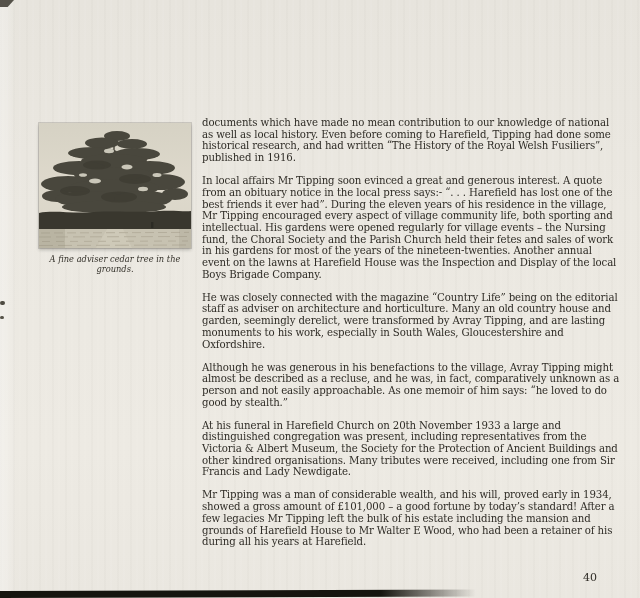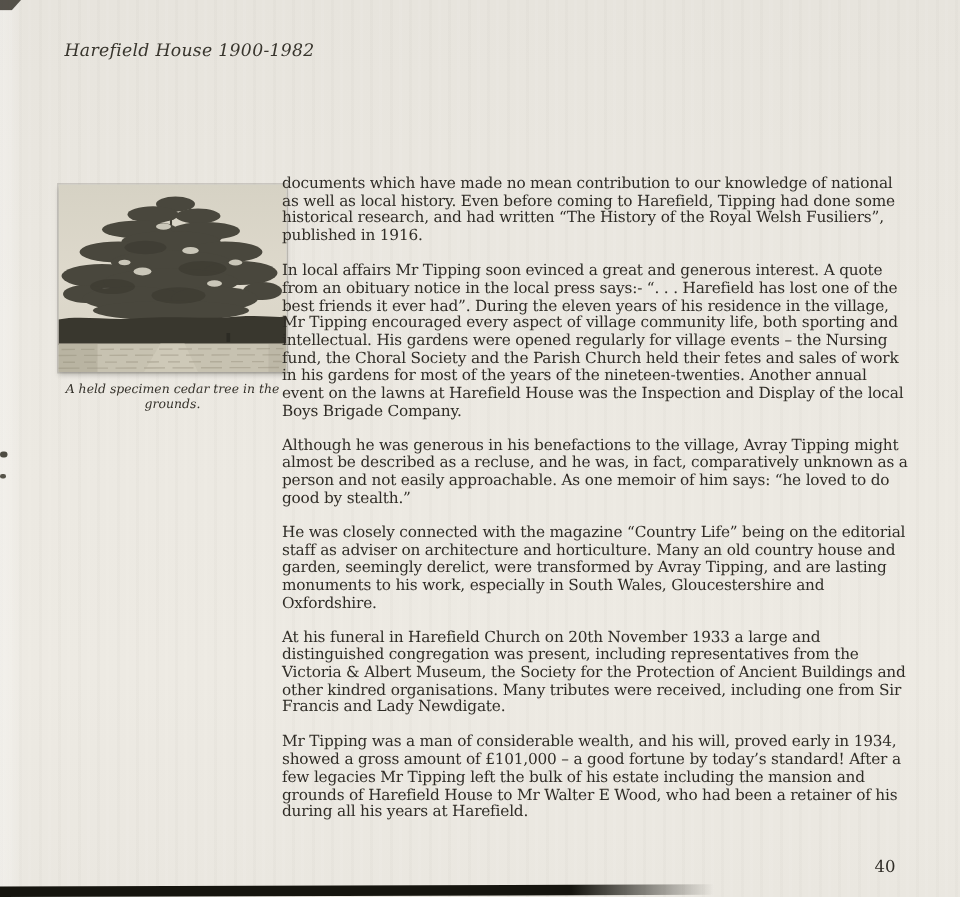--- a/index.html
+++ b/index.html
@@ -48,42 +48,41 @@
     outline: 1px solid rgba(60,58,48,0.18);
     box-shadow: 0 2px 3px rgba(40,38,30,0.25);
   }
   .photo svg { display: block; width: 100%; height: 100%; }
   .photo-caption {
     position: absolute; left: 33px; top: 254px; width: 164px;
     text-align: center; font-style: italic;
     font-size: 8.3px; line-height: 10px; color: #34312a;
   }
   .body-text {
-    position: absolute; left: 188px; top: 117px; width: 420px;
+    position: absolute; left: 202px; top: 117px; width: 420px;
     font-size: 10.2px; line-height: 11.7px; color: #2f2c26;
     letter-spacing: -0.12px;
   }
   .body-text p { margin: 0 0 11.3px 0; text-align: left; }
   .page-number {
     position: absolute; left: 583px; top: 571px;
     font-size: 11px; color: #2f2c26;
   }
 </style>
 </head>
 <body>
 
 <div class="scan">
 
   <div class="texture"></div>
   <div class="left-band"></div>
   <div class="corner-mark"></div>
   <div class="speck-1"></div>
   <div class="speck-2"></div>
 
-  <h1 class="running-head">Harefield House 1900-1982</h1>
 
   <figure>
     <div class="photo">
       <svg viewBox="0 0 152 125" preserveAspectRatio="none">
         <defs>
           <linearGradient id="skyg" x1="0" y1="0" x2="0" y2="1">
             <stop offset="0" stop-color="#d6d2c4"></stop>
             <stop offset="0.5" stop-color="#ded9cc"></stop>
             <stop offset="1" stop-color="#d8d4c6"></stop>
           </linearGradient>
@@ -145,28 +144,28 @@
         <g stroke="#b2ac9a" stroke-width="0.9">
           <line x1="2" y1="110" x2="150" y2="109.4" stroke-dasharray="9 4"></line>
           <line x1="0" y1="114" x2="152" y2="113.5" stroke-dasharray="12 5"></line>
           <line x1="3" y1="118.5" x2="149" y2="118" stroke-dasharray="8 6"></line>
           <line x1="0" y1="122.5" x2="152" y2="122" stroke-dasharray="14 5"></line>
         </g>
         <rect x="0" y="106" width="26" height="19" fill="#8f8a79" opacity="0.25"></rect>
         <rect x="140" y="106" width="12" height="19" fill="#8f8a79" opacity="0.18"></rect>
       </svg>
     </div>
-    <figcaption class="photo-caption">A held specimen cedar tree in the grounds.</figcaption>
+    <figcaption class="photo-caption">A fine adviser cedar tree in the grounds.</figcaption>
   </figure>
 
   <main class="body-text">
     <p>documents which have made no mean contribution to our knowledge of national as well as local history. Even before coming to Harefield, Tipping had done some historical research, and had written “The History of the Royal Welsh Fusiliers”, published in 1916.</p>
     <p>In local affairs Mr Tipping soon evinced a great and generous interest. A quote from an obituary notice in the local press says:- “. . . Harefield has lost one of the best friends it ever had”. During the eleven years of his residence in the village, Mr Tipping encouraged every aspect of village community life, both sporting and intellectual. His gardens were opened regularly for village events – the Nursing fund, the Choral Society and the Parish Church held their fetes and sales of work in his gardens for most of the years of the nineteen-twenties. Another annual event on the lawns at Harefield House was the Inspection and Display of the local Boys Brigade Company.</p>
+    <p>He was closely connected with the magazine “Country Life” being on the editorial staff as adviser on architecture and horticulture. Many an old country house and garden, seemingly derelict, were transformed by Avray Tipping, and are lasting monuments to his work, especially in South Wales, Gloucestershire and Oxfordshire.</p>
     <p>Although he was generous in his benefactions to the village, Avray Tipping might almost be described as a recluse, and he was, in fact, comparatively unknown as a person and not easily approachable. As one memoir of him says: “he loved to do good by stealth.”</p>
-    <p>He was closely connected with the magazine “Country Life” being on the editorial staff as adviser on architecture and horticulture. Many an old country house and garden, seemingly derelict, were transformed by Avray Tipping, and are lasting monuments to his work, especially in South Wales, Gloucestershire and Oxfordshire.</p>
     <p>At his funeral in Harefield Church on 20th November 1933 a large and distinguished congregation was present, including representatives from the Victoria &amp; Albert Museum, the Society for the Protection of Ancient Buildings and other kindred organisations. Many tributes were received, including one from Sir Francis and Lady Newdigate.</p>
     <p>Mr Tipping was a man of considerable wealth, and his will, proved early in 1934, showed a gross amount of £101,000 – a good fortune by today’s standard! After a few legacies Mr Tipping left the bulk of his estate including the mansion and grounds of Harefield House to Mr Walter E Wood, who had been a retainer of his during all his years at Harefield.</p>
   </main>
 
   <div class="page-number">40</div>
 
   <div class="bottom-edge"></div>
 </div>
 
 </body></html>

